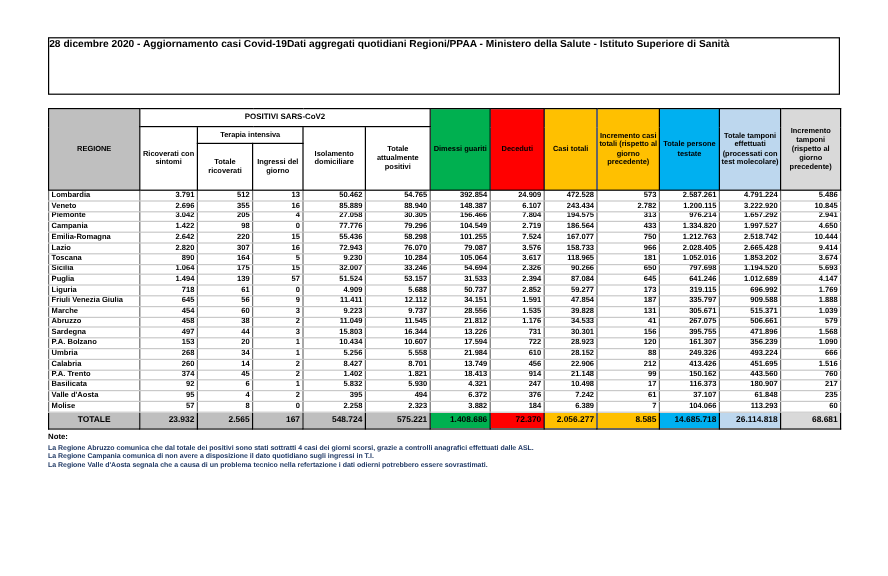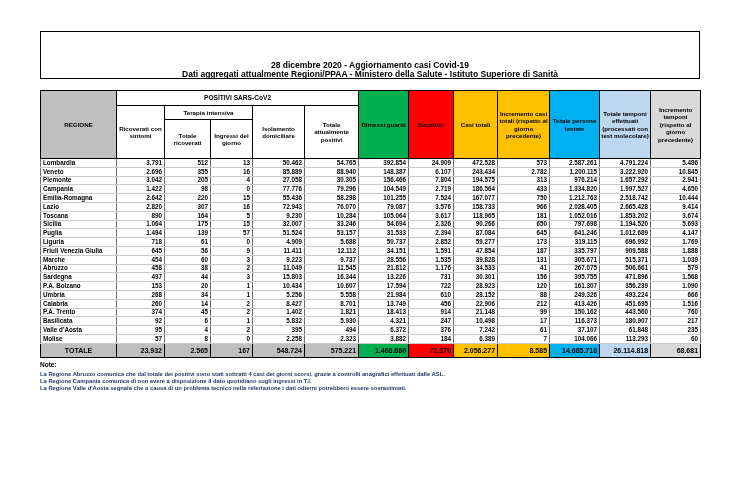--- a/index.html
+++ b/index.html
@@ -3,22 +3,22 @@
 <meta charset="utf-8">
 <style>
   html,body{margin:0;padding:0;}
   body{
     width:740px;height:480px;background:#ffffff;position:relative;
     font-family:"Liberation Sans",sans-serif;color:#000;
     -webkit-font-smoothing:antialiased;
   }
   .title-box{
     position:absolute;left:40px;top:31px;width:658px;height:46px;
-    border:1px solid #000;display:flex;flex-direction:column;
-    justify-content:flex-end;text-align:center;
+    border:1px solid #000;display:flex;flex-direction:row;
+    justify-content:flex-start;text-align:center;
   }
   .title-box .t1,.title-box .t2{font-size:8.5px;font-weight:bold;line-height:1;}
   .table-wrap{position:absolute;left:40px;top:90px;width:660px;}
   table{border-collapse:collapse;table-layout:fixed;width:660px;}
   th{
     border:1px solid #000;font-size:6.2px;font-weight:bold;line-height:1.2;
     padding:0 1px;text-align:center;vertical-align:middle;overflow:hidden;background:#fff;
   }
   .regione-h{background:var(--gray_header);}
   .group-h{height:14px;font-size:6.6px;}
@@ -51,21 +51,21 @@
   tbody tr.totale td.col-12{background:var(--gray_light);}
   .notes{position:absolute;left:40px;top:361px;width:640px;}
   .notes-title{font-size:6.5px;font-weight:bold;color:#000;margin-bottom:3px;}
   .note-line{font-size:5.8px;font-weight:bold;color:#1F3864;line-height:1.25;}
 </style>
 </head>
 <body>
 
 <div class="title-box">
   <div class="t1">28 dicembre 2020 - Aggiornamento casi Covid-19</div>
-  <div class="t2">Dati aggregati attualmente Regioni/PPAA - Ministero della Salute - Istituto Superiore di Sanità</div>
+  <div class="t2">Dati aggregati quotidiani Regioni/PPAA - Ministero della Salute - Istituto Superiore di Sanità</div>
 </div>
 
 <div class="table-wrap">
   <table>
     <colgroup>
       <col style="width:76px">
         <col style="width:48px">
         <col style="width:46px">
       <col style="width:42px">
         <col style="width:52px">

